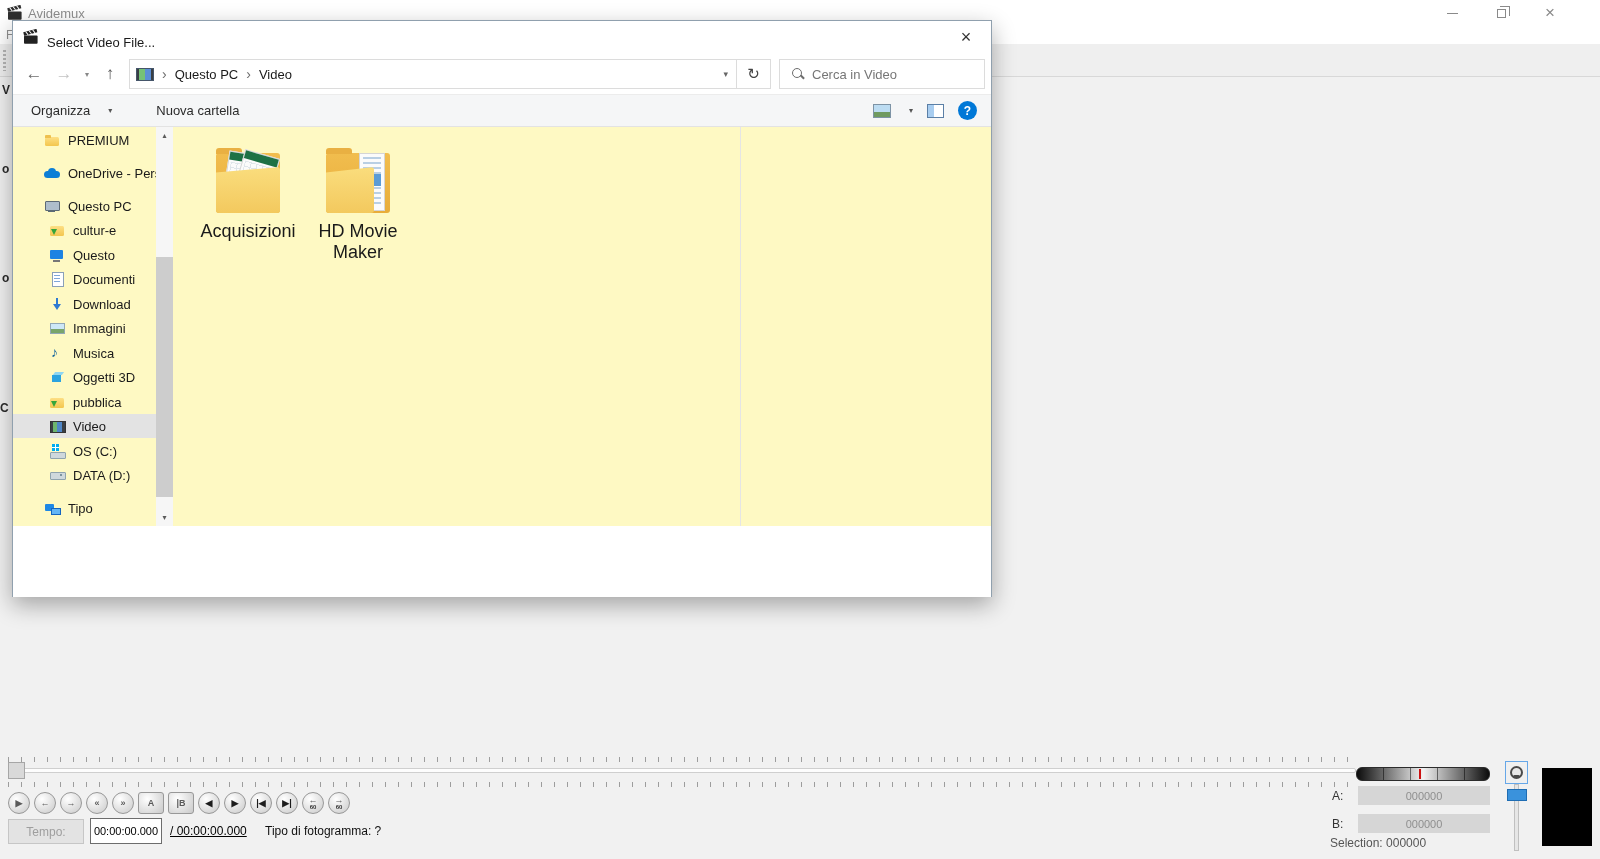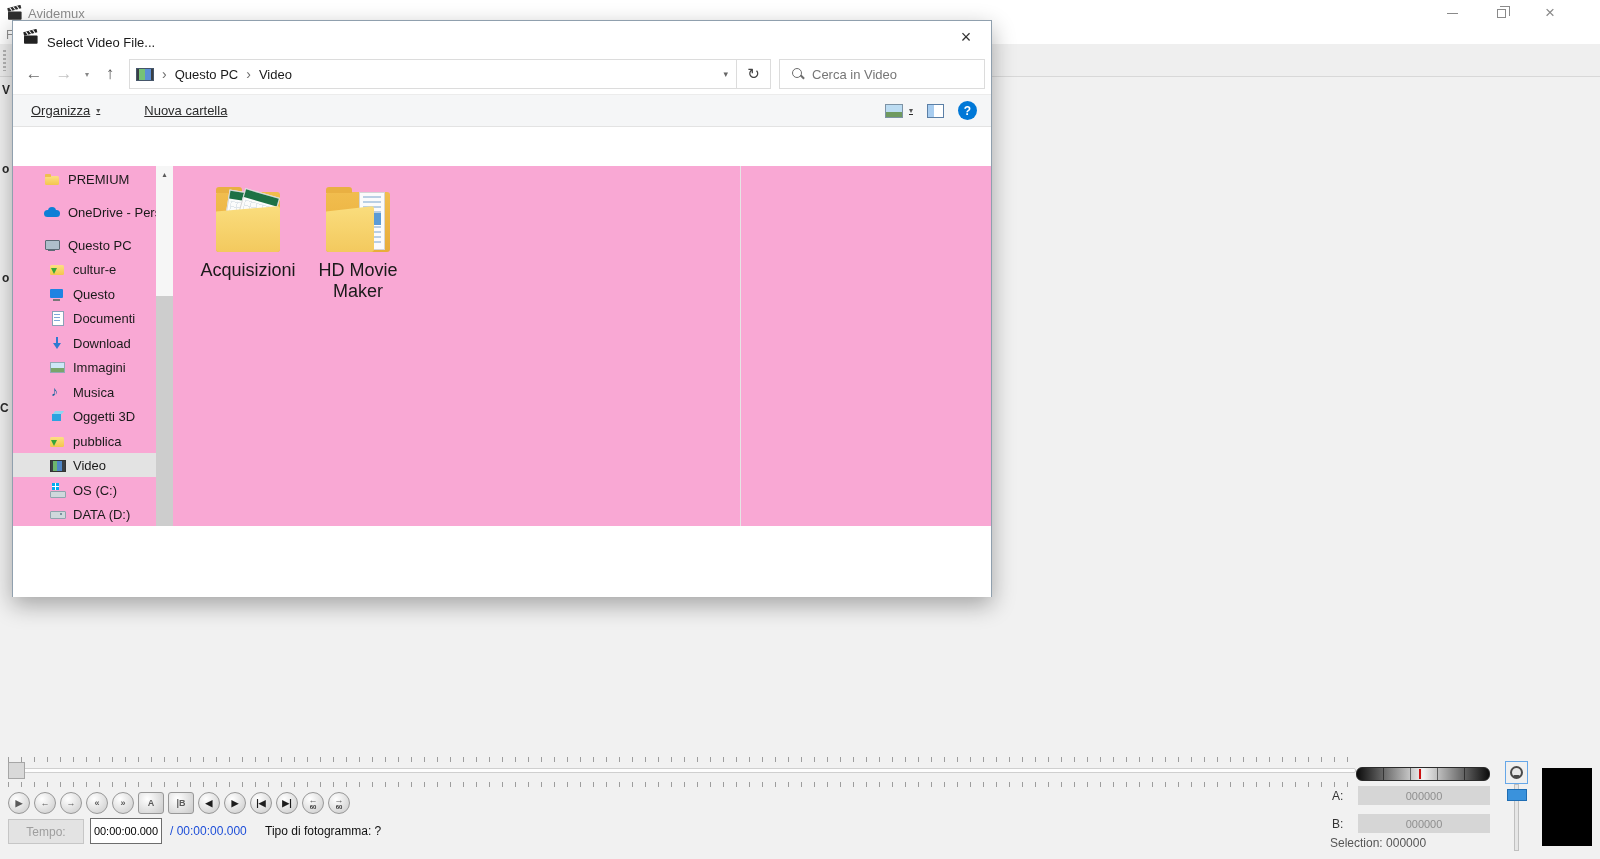--- a/index.html
+++ b/index.html
@@ -52,30 +52,30 @@
                display:flex; align-items:center; }
   .mag { position:relative; width:14px; height:14px; margin:0 7px 0 11px; }
   .mag::before { content:""; position:absolute; left:1px; top:1px; width:8px; height:8px; border:1.5px solid #6d6d6d; border-radius:50%; }
   .mag::after { content:""; position:absolute; left:9px; top:9px; width:5px; height:1.6px; background:#6d6d6d; transform:rotate(45deg); }
   .searchbox input { border:none; outline:none; width:150px; font-size:13px; color:#333;
                      font-family:"Liberation Sans",sans-serif; }
   .searchbox input::placeholder { color:#767676; }
 
   .dlg-toolbar { position:absolute; left:0; top:73px; width:100%; height:33px; background:#f5f6f7;
                  border-top:1px solid #ececec; border-bottom:1px solid #e3e3e3; display:flex; align-items:center; }
-  .tb-item { font-size:13px; color:#2b2b2b; display:flex; align-items:center; gap:6px;text-decoration:underline; }
+  .tb-item { font-size:13px; color:#2b2b2b; display:flex; align-items:center; gap:18px; }
   .tb-org { margin-left:18px; } .tb-new { margin-left:44px; }
   .tb-caret { font-size:8px; color:#555; }
   .tb-right { position:absolute; right:14px; display:flex; align-items:center; gap:14px; }
   .views-ic { width:18px; height:14px; border:1px solid #7d93a5; background:linear-gradient(#bcdcf2 0 55%,#6f9a60 55%); }
   .pane-ic { width:17px; height:14px; border:1px solid #5b7fa6; background:linear-gradient(90deg,#a8cdf0 0 6px,#fff 6px); }
   .help-ic { width:19px; height:19px; border-radius:50%; background:#0078d7; color:#fff; font-size:12px; font-weight:700;
              display:flex; align-items:center; justify-content:center; }
 
-  .content { position:absolute; left:0; top:106px; width:100%; height:399px; background:#f9a8d4;margin-top:39px; }
+  .content { position:absolute; left:0; top:106px; width:100%; height:399px; background:#fef9c3; }
   .sidebar { position:absolute; left:0; top:0; width:143px; height:399px; overflow:hidden; }
   .sb-row { position:absolute; left:0; width:143px; height:24px; display:flex; align-items:center;
             font-size:13px; color:#1a1a1a; white-space:nowrap; overflow:hidden; }
   .sb-row.lvl0 { padding-left:31px; } .sb-row.lvl1 { padding-left:36px; }
   .sb-row.sel { background:#e3e3e3; }
   .sb-label { margin-left:7px; }
 
   .ic { position:relative; display:inline-block; width:17px; height:16px; flex:0 0 17px; }
   .ic-folder::before { content:""; position:absolute; left:1px; top:5px; width:14px; height:9px; background:linear-gradient(#fddf84,#f3c64e); border-radius:1.5px; }
   .ic-folder::after { content:""; position:absolute; left:1px; top:3px; width:6px; height:3px; background:#eec04e; border-radius:1px 1px 0 0; }
@@ -152,21 +152,21 @@
           display:flex; flex-direction:column; align-items:center; justify-content:center;
           font-size:9px; color:#5a5a5a; font-weight:700; line-height:9px; }
   .tbtn-rect { border-radius:3px; width:26px; }
   .tbtn .dark { color:#1c1c1c; }
   .tbtn .sub { font-size:6px; line-height:5px; color:#333; font-weight:700; }
 
   .tempo-btn { position:absolute; left:8px; top:819px; width:76px; height:25px; background:#e3e3e3;
                border:1px solid #c6c6c6; color:#9e9e9e; font-size:12px; display:flex; align-items:center; justify-content:center; }
   .time-input { position:absolute; left:90px; top:818px; width:72px; height:26px; background:#fff;
                 border:1px solid #6d6d6d; color:#000; font-size:11px; display:flex; align-items:center; justify-content:center; }
-  .time-total { position:absolute; left:170px; top:824px; font-size:12px; color:#1d4ed8; }
+  .time-total { position:absolute; left:170px; top:824px; font-size:12px; color:#000000;text-decoration:underline; }
   .frame-type { position:absolute; left:265px; top:824px; font-size:12px; color:#111; }
 
   .shuttle { position:absolute; left:1356px; top:767px; width:134px; height:14px; border-radius:6px;
              background:repeating-linear-gradient(90deg,transparent 0 26px,rgba(0,0,0,.5) 26px 27px),
                         linear-gradient(90deg,#0c0c0c,#f2f2f2 50%,#0c0c0c);
              border:1px solid #2c2c2c; }
   .shuttle-marker { position:absolute; left:47%; top:1px; width:2px; height:10px; background:#cc1111; }
   .mk-label { position:absolute; left:1332px; font-size:12px; color:#333; }
   .mk-a { top:789px; } .mk-b { top:817px; }
   .mk-field { position:absolute; left:1358px; width:132px; height:19px; background:#d6d6d6;

